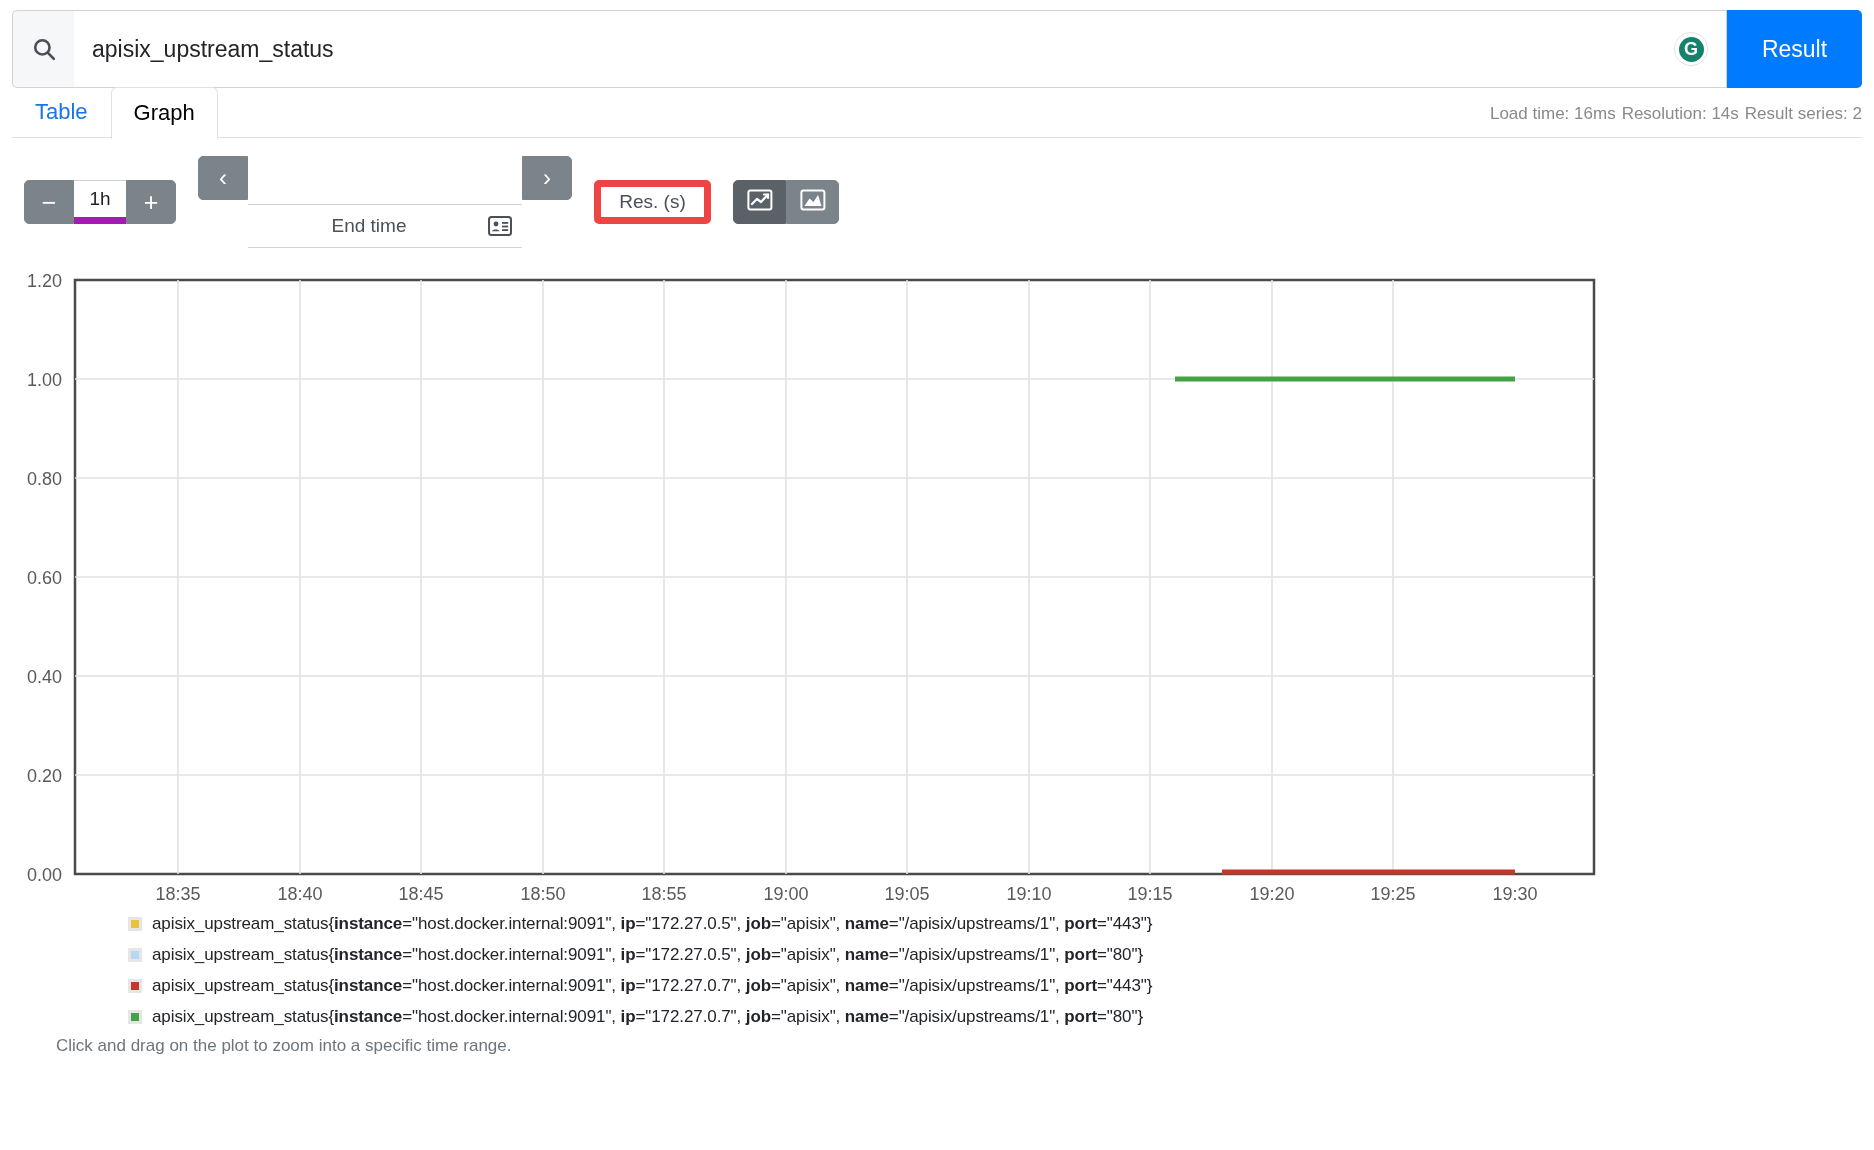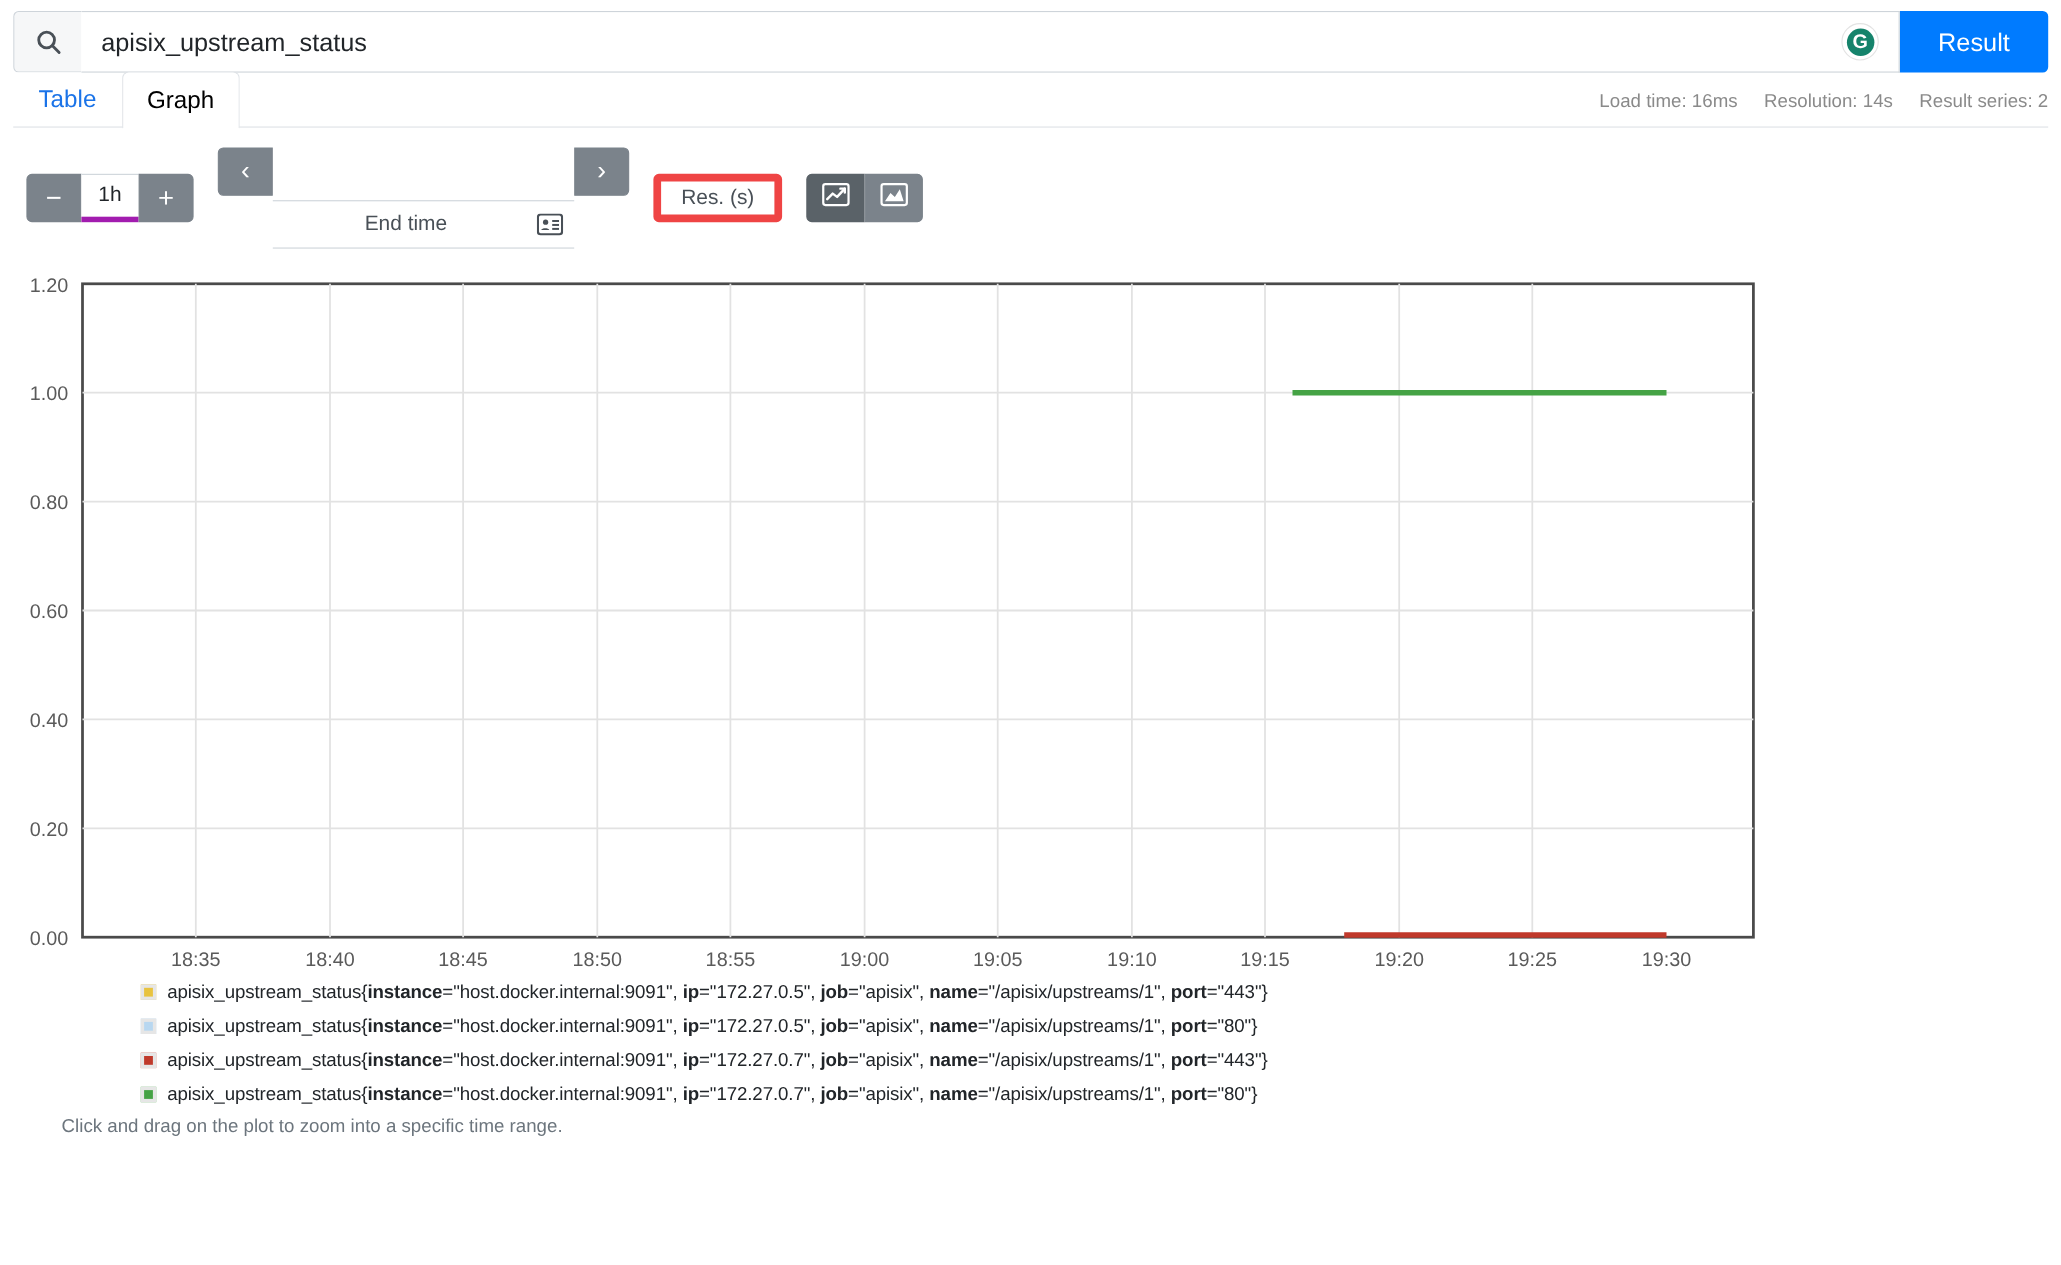--- a/index.html
+++ b/index.html
@@ -9,21 +9,21 @@
     background: #ffffff;
     font-family: "Liberation Sans", sans-serif;
     color: #212529;
     overflow: hidden;
   }
 
   
   .query-bar {
     display: flex;
     align-items: stretch;
-    height: 66px;
+    height: 88px;
     width: 100%;
     padding: 10px 12px 0 12px;
   }
   .search-icon-box {
     width: 62px;
     background: #f6f7f8;
     border: 1px solid #ced4da;
     border-right: none;
     border-radius: 5px 0 0 5px;
     display: flex;
@@ -112,21 +112,21 @@
   .tab.inactive { color: #1a73e8; }
   .tab.active {
     color: #000000;
     background: #fff;
     border-color: #dee2e6;
     border-bottom-color: #fff;
     margin-bottom: -1px;
   }
   .stats {
     display: flex;
-    gap: 24px;
+    gap: 6px;
     font-size: 17px;
     color: #8a8a8a;
     padding-bottom: 14px;
   }
   .tabs-underline {
     position: absolute;
     left: 12px; right: 12px; bottom: 0;
     height: 1px;
     background: #dee2e6;
     z-index: 1;
@@ -154,21 +154,21 @@
   }
   .ctl-btn.light { background: #7b838b; border-color: #7b838b; }
   .ctl-btn.dark  { background: #5a6268; border-color: #5a6268; }
   .r-left  { border-radius: 5px 0 0 5px; }
   .r-right { border-radius: 0 5px 5px 0; }
   .range-minus, .range-plus { width: 50px; height: 44px; font-size: 25px; }
   .range-value {
     width: 52px; height: 44px;
     background: #fff;
     border-top: 1px solid #ced4da;
-    border-bottom: 5px solid #a21caf;
+    border-bottom: 7px solid #a21caf;
     display: flex; align-items: center; justify-content: center;
     font-size: 19px; color: #212529;
   }
   .nav-arrow { width: 50px; height: 44px; font-size: 24px; }
   .endtime-field {
     position: relative;
     width: 274px; height: 44px;
     background: #fff;
     border-top: 1px solid #ced4da;
     border-bottom: 1px solid #ced4da;

